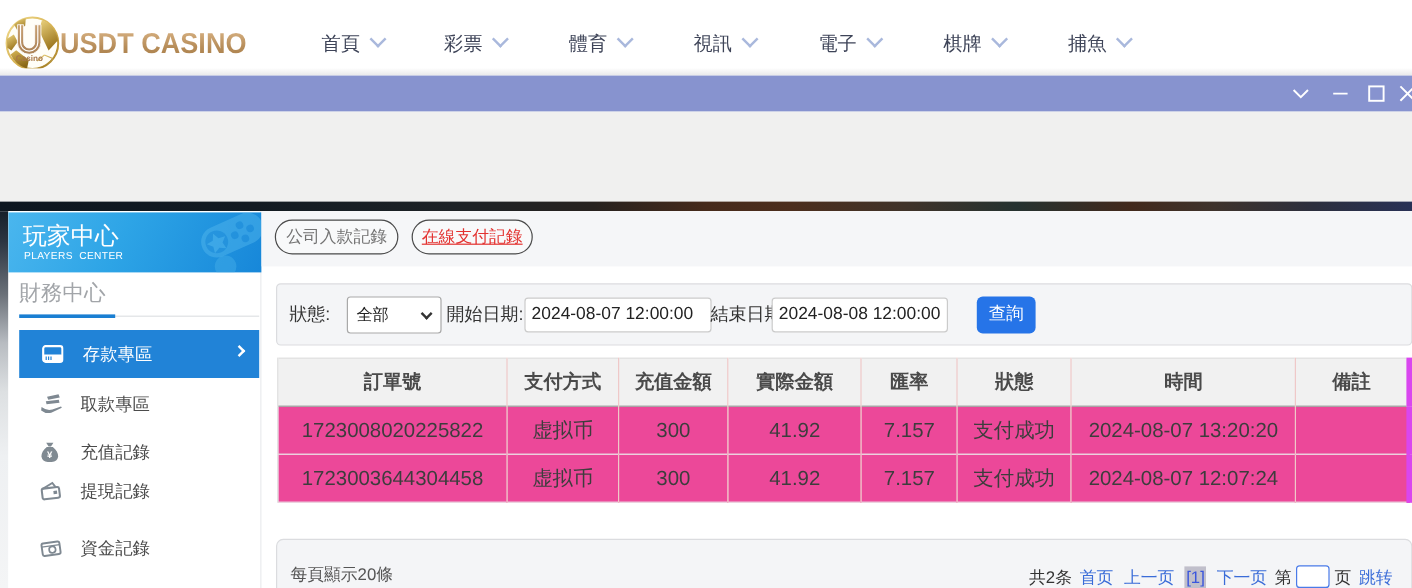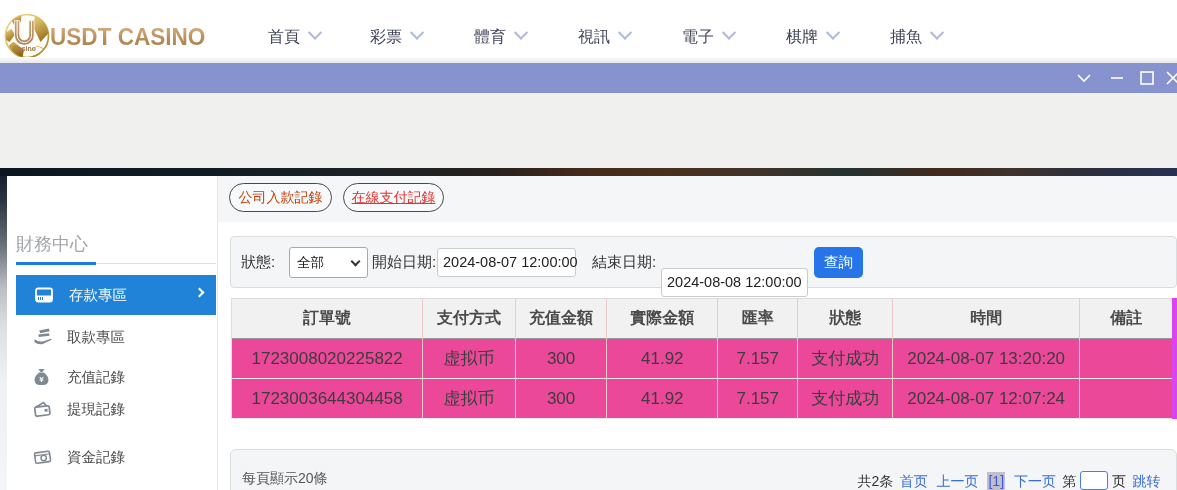--- a/index.html
+++ b/index.html
@@ -46,35 +46,35 @@
   border-right:2px solid #fff; border-top:2px solid #fff; transform:rotate(45deg); }
 .mi { position:absolute; left:9px; width:200px; height:40px; }
 .mi .txt { position:absolute; left:51px; top:11px; font-size:14.5px; color:#4b4b4b; }
 .mi svg { position:absolute; left:17px; top:11px; }
 .mi-active svg { position:absolute; left:19px; top:11px; }
 
 #main { position:absolute; left:218px; top:0; width:959px; height:314px; background:#fff; }
 #topgray { position:absolute; left:0; top:0; width:959px; height:46px; background:#f5f6f8; }
 .pill { position:absolute; top:7px; height:29px; border:1px solid #4a4a4a; border-radius:15px;
   background:#f8f9fa; font-size:14px; line-height:27px; text-align:center; }
-#pill1 { left:11px; width:103px; color:#c2410c; }
+#pill1 { left:11px; width:103px; color:#737373; }
 #pill2 { left:125px; width:101px; color:#e33230;text-decoration:underline; }
 
 #filter { position:absolute; left:12px; top:60px; width:947px; height:52px;
   background:#f4f5f7; border:1px solid #dbdcdf; border-radius:4px; }
 #filter .lab { position:absolute; top:16px; font-size:15px; color:#333; }
 #sel { position:absolute; left:58px; top:10px; width:79px; height:31px; background:#fff;
   border:1px solid #a9a9a9; border-radius:3px; font-size:13.5px; color:#222; line-height:29px;
   padding-left:7px; }
 #sel .sarr { position:absolute; right:8px; top:10px; width:7px; height:7px;
   border-right:2px solid #333; border-bottom:2px solid #333; transform:rotate(45deg); }
 .inp { position:absolute; top:11px; height:29px; background:#fff; border:1px solid #cbcbcb;
   border-radius:3px; font-size:14.5px; color:#222; line-height:27px; padding-left:5px; white-space:nowrap; }
-#inp1 { left:206px; width:139px; }
-#inp2 { left:430px; width:147px;margin-top:20px; }
+#inp1 { left:206px; width:156px; }
+#inp2 { left:412px; width:147px; }
 #btnq { position:absolute; left:583px; top:10px; width:49px; height:31px; background:#2674e8;
   border-radius:5px; color:#fff; font-size:14.5px; text-align:center; line-height:31px; }
 
 #tbl { position:absolute; left:13px; top:122px; border-collapse:collapse; }
 #tbl th { background:#f1f1f1; height:40px; font-size:16px; color:#4a4a4a; font-weight:bold;
   border-left:1px solid #efc8c8; }
 #tbl th:first-child { border-left:1px solid #ddd; }
 #tbl td { background:#ec4899; height:40px; font-size:17px; color:#3d3d3d; text-align:center;
   border-left:1px solid #efc8c8; }
 #tbl td:first-child { border-left:1px solid #ddd; }
@@ -140,20 +140,36 @@
     <path d="M41 15 L53 15"></path>
     <rect x="71" y="9" width="12" height="12"></rect>
     <path d="M97 9 L109 21 M109 9 L97 21"></path>
   </svg>
 </div>
 <div id="grayzone"></div>
 <div id="darkstrip"></div>
 <div id="content">
   <div id="leftedge"></div>
   <div id="sidebar">
+    <div id="sbhead">
+      <svg width="80" height="50" viewBox="0 0 80 50" style="position:absolute;right:0;top:0">
+        <g transform="rotate(-24 55 18)" opacity="0.45">
+          <rect x="28" y="6" width="54" height="26" rx="13" fill="#55b8ee"></rect>
+          <circle cx="41" cy="19" r="9.5" fill="#2e97de"></circle>
+          <path d="M41 11.5 l2.6 5.2 5.7 .8 -4.1 4 1 5.6 -5.2-2.7 -5.2 2.7 1-5.6 -4.1-4 5.7-.8z" fill="#5fc2f2"></path>
+          <circle cx="64" cy="14" r="3.2" fill="#2e97de"></circle>
+            <circle cx="71" cy="20" r="3.2" fill="#2e97de"></circle>
+          <circle cx="64" cy="26" r="3.2" fill="#2e97de"></circle>
+            <circle cx="57" cy="20" r="3.2" fill="#2e97de"></circle>
+        </g>
+        <circle cx="50" cy="45" r="9" fill="#47b0e9" opacity="0.45"></circle>
+      </svg>
+      <div class="t1">玩家中心</div>
+      <div class="t2">PLAYERS&nbsp; CENTER</div>
+    </div>
     <div id="fin">財務中心</div>
     <div id="finline">
         <div class="blue"></div>
       </div>
     <div class="mi-active">
       <svg width="18" height="18" viewBox="0 0 18 18">
         <rect x="1" y="2.5" width="16" height="13" rx="2" fill="none" stroke="#fff" stroke-width="1.8"></rect>
         <rect x="1" y="9.5" width="16" height="6" rx="1" fill="#fff"></rect>
         <path d="M3.5 11 v3 M5.5 11 v3 M7.5 11 v3" stroke="#2183d7" stroke-width="1"></path>
       </svg>

